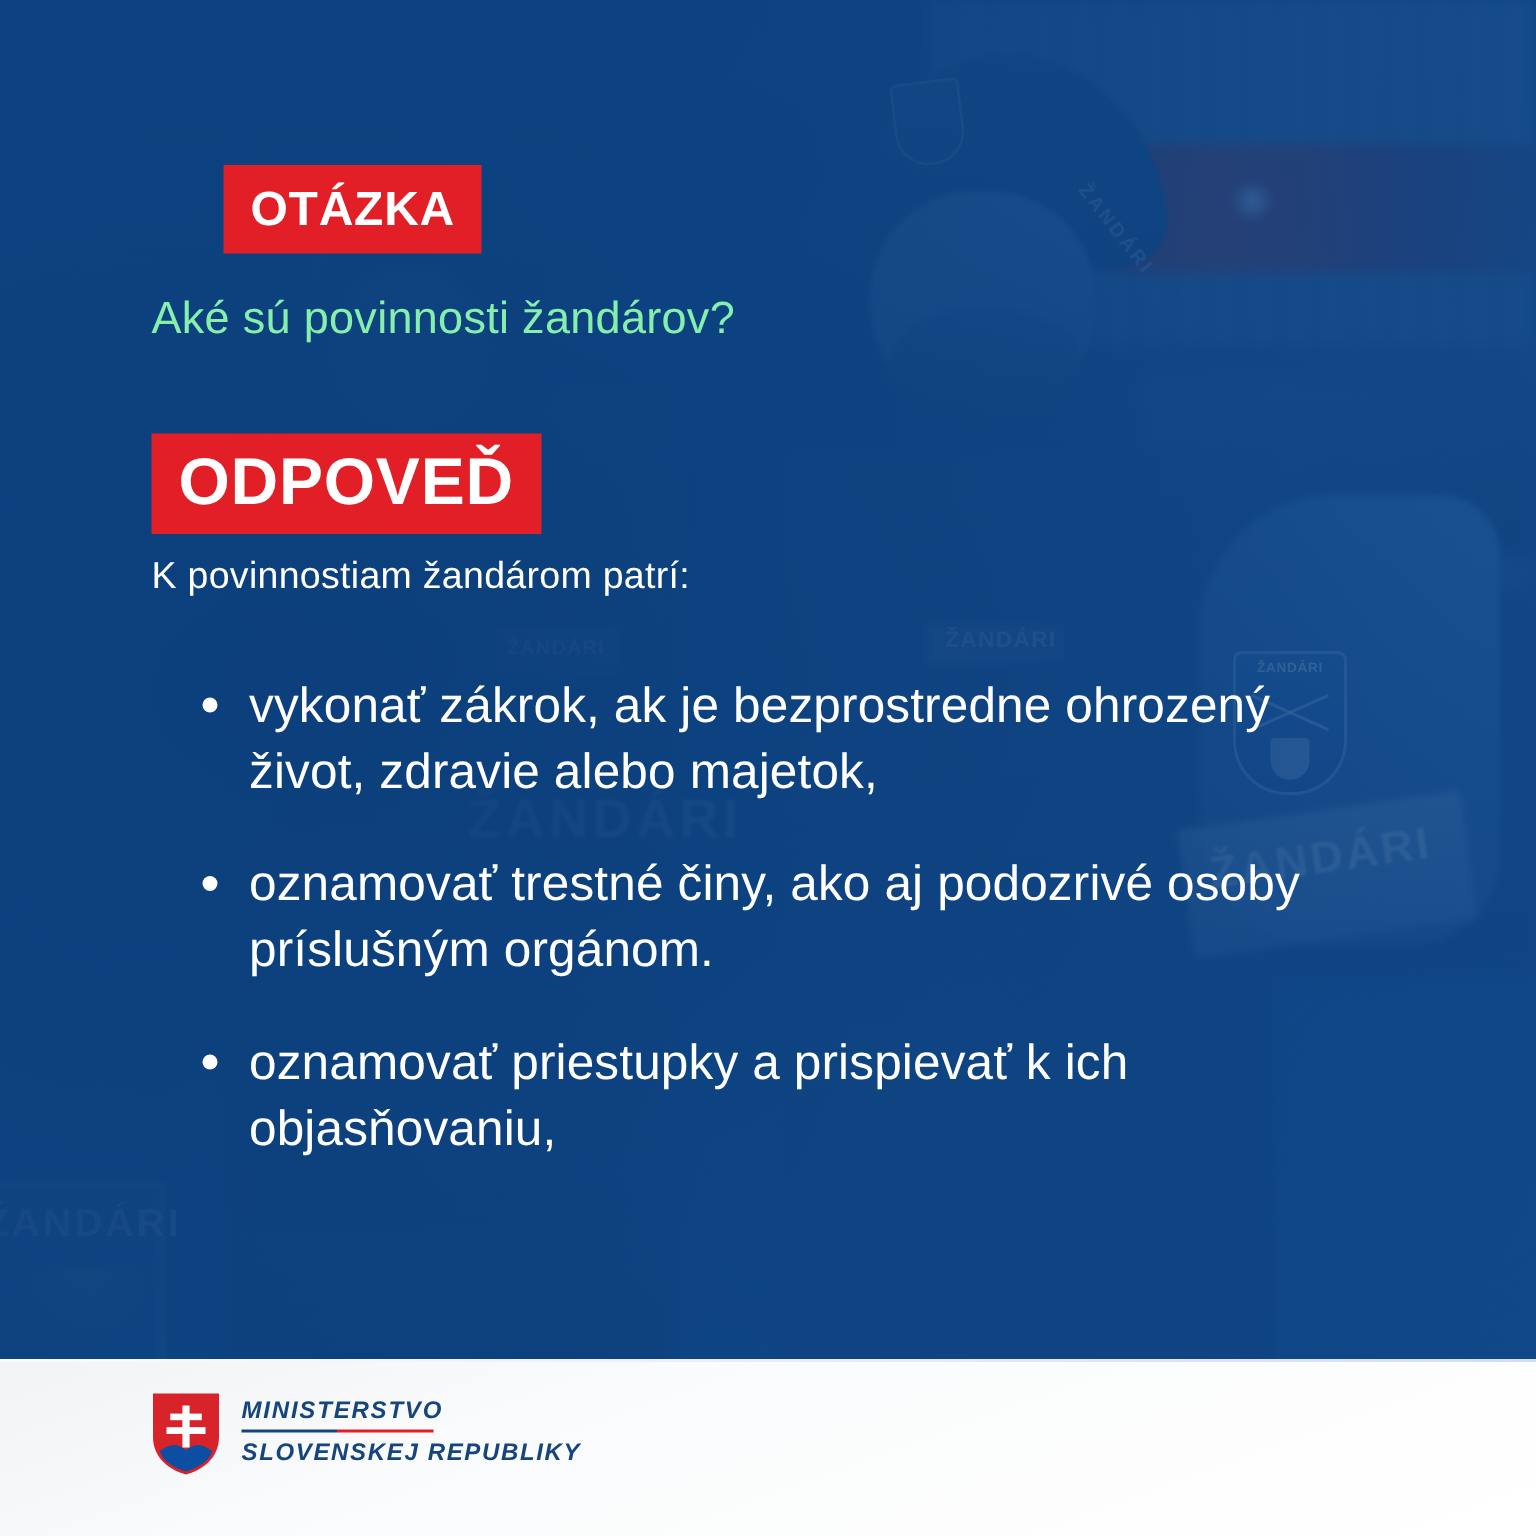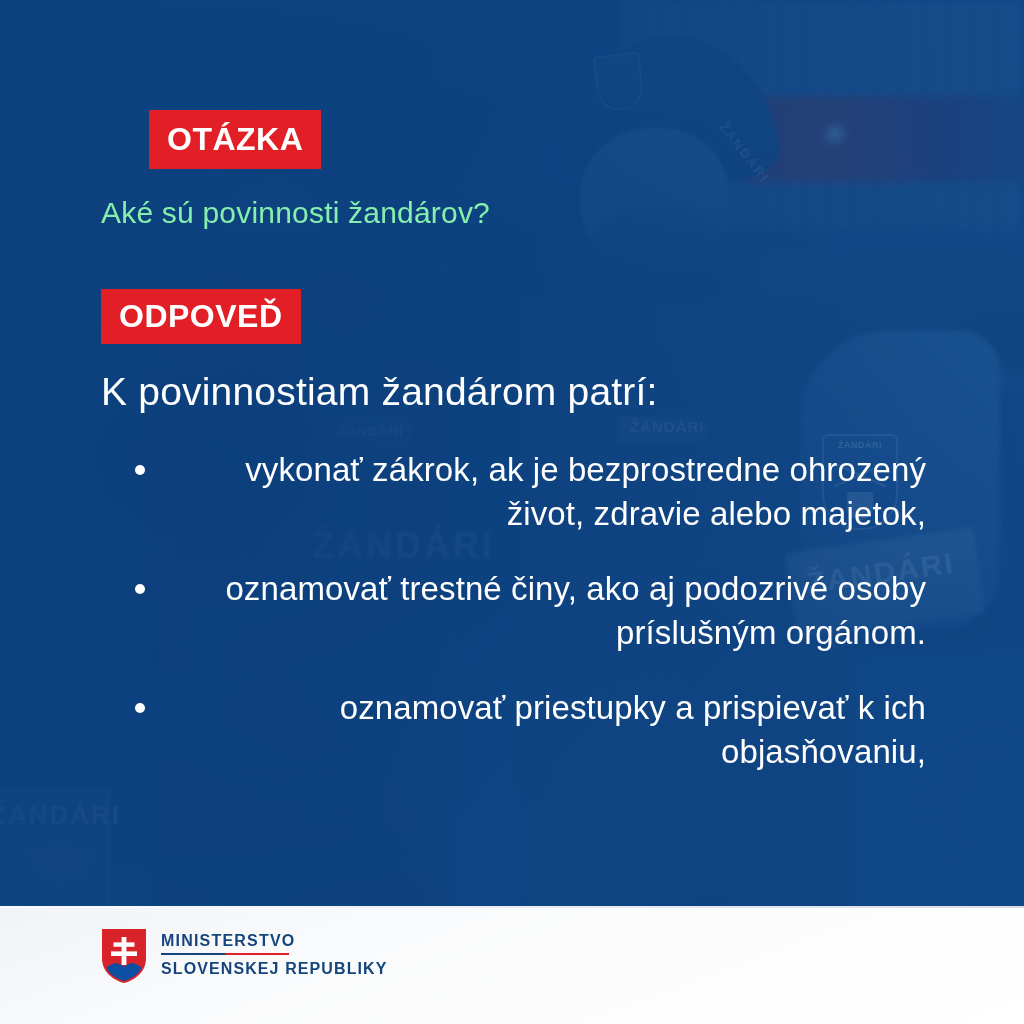--- a/index.html
+++ b/index.html
@@ -290,48 +290,47 @@
   }
   .badge-otazka {
     left: 101px; top: 110px;
     padding: 13px 18px 14px 18px;
     font-size: 32px;
     margin-left: 48px;
   }
   .badge-odpoved {
     left: 101px; top: 289px;
     padding: 11px 18px 12px 18px;
-    font-size: 32px;
+    font-size: 44px;
   }
 
   .question {
     position: absolute;
     left: 101px; top: 196px;
     color: #86efac;
     font-size: 30px;
     font-weight: normal;
     letter-spacing: .2px;
   }
 
   .answer-lead {
     position: absolute;
     left: 101px; top: 370px;
     color: #ffffff;
-    font-size: 39px;
+    font-size: 25px;
     font-weight: normal;
     letter-spacing: .2px;
   }
 
   .bullets {
     position: absolute;
     left: 126px; top: 448px;
     width: 800px;
     margin: 0; padding: 0;
     list-style: none;
-    text-align: right;
   }
   .bullets li {
     position: relative;
     padding-left: 40px;
     margin-bottom: 32px;
     color: #ffffff;
     font-size: 33px;
     line-height: 1.32;
     letter-spacing: .1px;
   }
@@ -355,20 +354,21 @@
     position: absolute;
     left: 0; right: 0; top: 0; height: 2px;
     background: linear-gradient(90deg, rgba(255,255,255,.7), rgba(210,218,228,.9));
   }
   .logo {
     position: absolute;
     left: 101px; top: 22px;
     display: flex;
     align-items: center;
     gap: 14px;
+    font-style: italic;
   }
   .crest { width: 46px; height: 56px; display: block; }
   .logo-text { display: flex; flex-direction: column; }
   .logo-line-1 {
     color: #16457e;
     font-size: 16px;
     font-weight: bold;
     letter-spacing: 1.2px;
     line-height: 1.15;
   }

